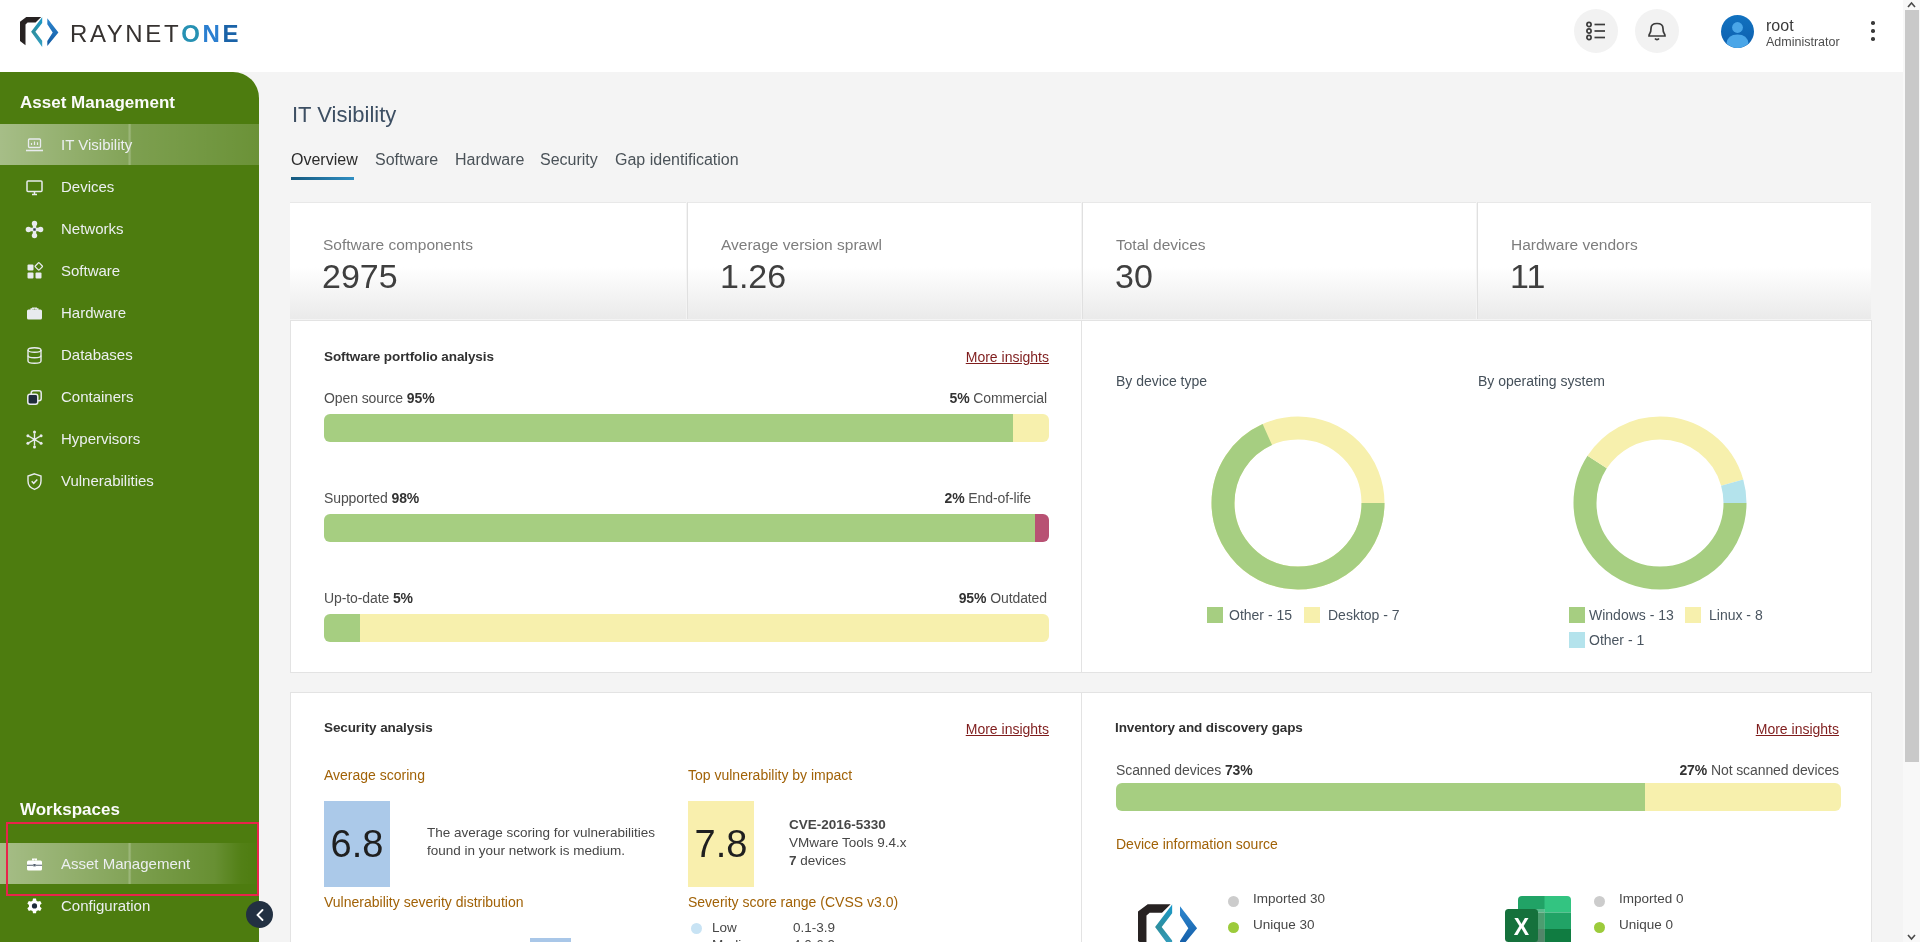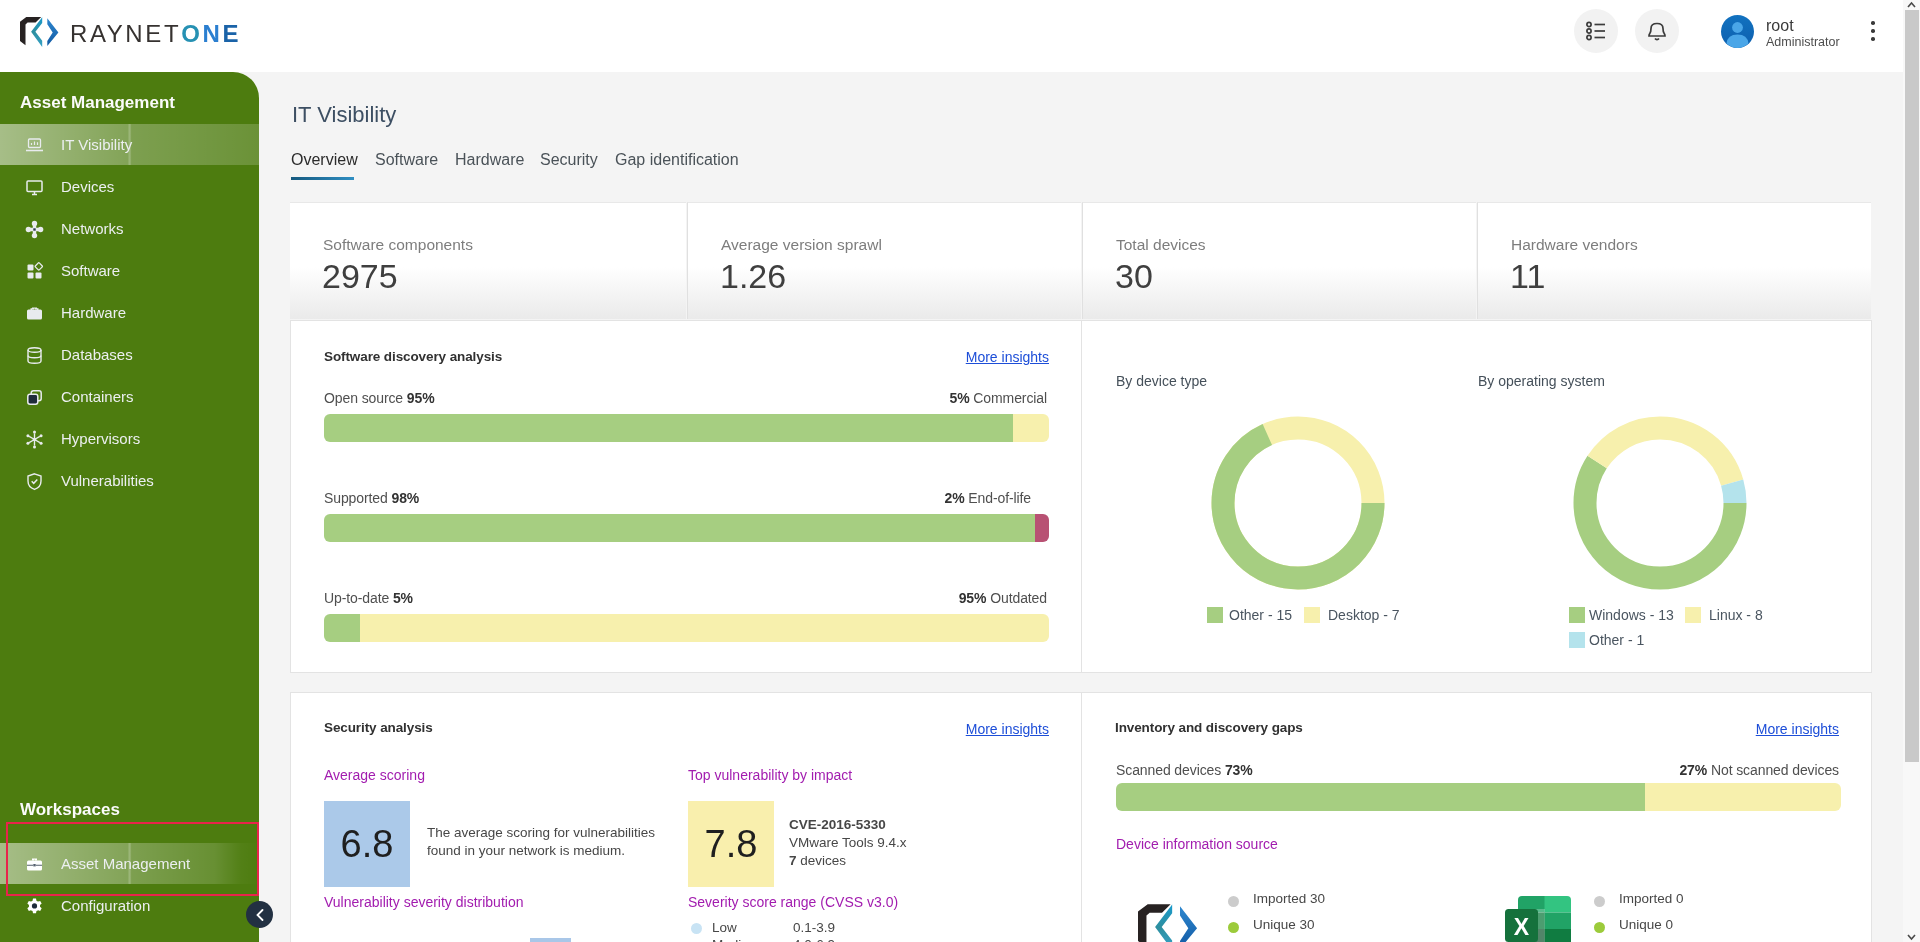--- a/index.html
+++ b/index.html
@@ -40,32 +40,32 @@
 #tab-underline { position:absolute; left:32px; top:105px; width:63px; height:3px; background:linear-gradient(90deg,#15597f,#2f8ec2); }
 
 
 .stat { position:absolute; top:130px; height:117px; background:linear-gradient(180deg,#ffffff 0%,#ffffff 55%,#eaeaea 100%); border-top:1px solid #e8e8e8; }
 .stat .sl { position:absolute; left:33px; top:33px; font-size:15.5px; color:#7d7d7d; }
 .stat .sv { position:absolute; left:32px; top:54px; font-size:34px; color:#3f3f3f; }
 
 
 .panel { position:absolute; background:#ffffff; border:1px solid #e3e3e3; }
 .p-title { position:absolute; left:33px; top:24px; font-size:13.5px; font-weight:700; color:#313131; letter-spacing:-0.1px; }
-.p-more { position:absolute; right:32px; top:24px; font-size:14px; color:#1d4ed8; text-decoration:underline; }
+.p-more { position:absolute; right:32px; top:24px; font-size:14px; color:#7f1d1d; text-decoration:underline; }
 
 .bar-label { position:absolute; font-size:14px; color:#4f4f4f; letter-spacing:-0.1px; }
 .bar-label b { color:#333; }
 .pbar { position:absolute; left:33px; width:725px; height:28px; border-radius:6px; overflow:hidden; display:flex; }
 
 .legend-sq { position:absolute; width:16px; height:16px; }
 .legend-tx { position:absolute; font-size:14px; color:#4a5560; }
 
-.score-sq { position:absolute; width:86px; height:86px; display:flex; align-items:center; justify-content:center; font-size:38px; color:#1f1f1f; }
+.score-sq { position:absolute; width:66px; height:86px; display:flex; align-items:center; justify-content:center; font-size:38px; color:#1f1f1f; }
 .ptext { position:absolute; font-size:13.5px; color:#474747; line-height:18px; }
-.small-label { position:absolute; font-size:14px; color:#a21caf; }
+.small-label { position:absolute; font-size:14px; color:#a16207; }
 .legend-dot { position:absolute; width:11px; height:11px; border-radius:50%; }
 
 
 #sbar { position:absolute; left:1903px; top:0; width:17px; height:942px; background:#f8f8f8; z-index:9; }
 #sbar .thumb { position:absolute; left:1.5px; top:10px; width:14px; height:752px; background:#c9c9c9; }
 </style>
 </head>
 <body>
 
 <div id="header">
@@ -259,21 +259,21 @@
   <div class="stat" style="left:823px; width:394px; border-left:1px solid #e0e0e0;">
     <div class="sl">Total devices</div>
       <div class="sv">30</div>
   </div>
   <div class="stat" style="left:1218px; width:394px; border-left:1px solid #e0e0e0;">
     <div class="sl">Hardware vendors</div>
       <div class="sv">11</div>
   </div>
 
   <div class="panel" style="left:31px; top:248px; width:792px; height:353px;">
-    <div class="p-title" style="top:28px;">Software discovery analysis</div>
+    <div class="p-title" style="top:28px;">Software portfolio analysis</div>
     <div class="p-more" style="top:28px;">More insights</div>
 
     <div class="bar-label" style="left:33px; top:69px;">Open source <b>95%</b></div>
     <div class="bar-label" style="right:34px; top:69px;"><b>5%</b> Commercial</div>
     <div class="pbar" style="top:93px;">
         <div style="width:95%;background:#a6ce81;"></div>
         <div style="flex:1;background:#f7f0ad;"></div>
       </div>
 
     <div class="bar-label" style="left:33px; top:169px;">Supported <b>98%</b></div>

